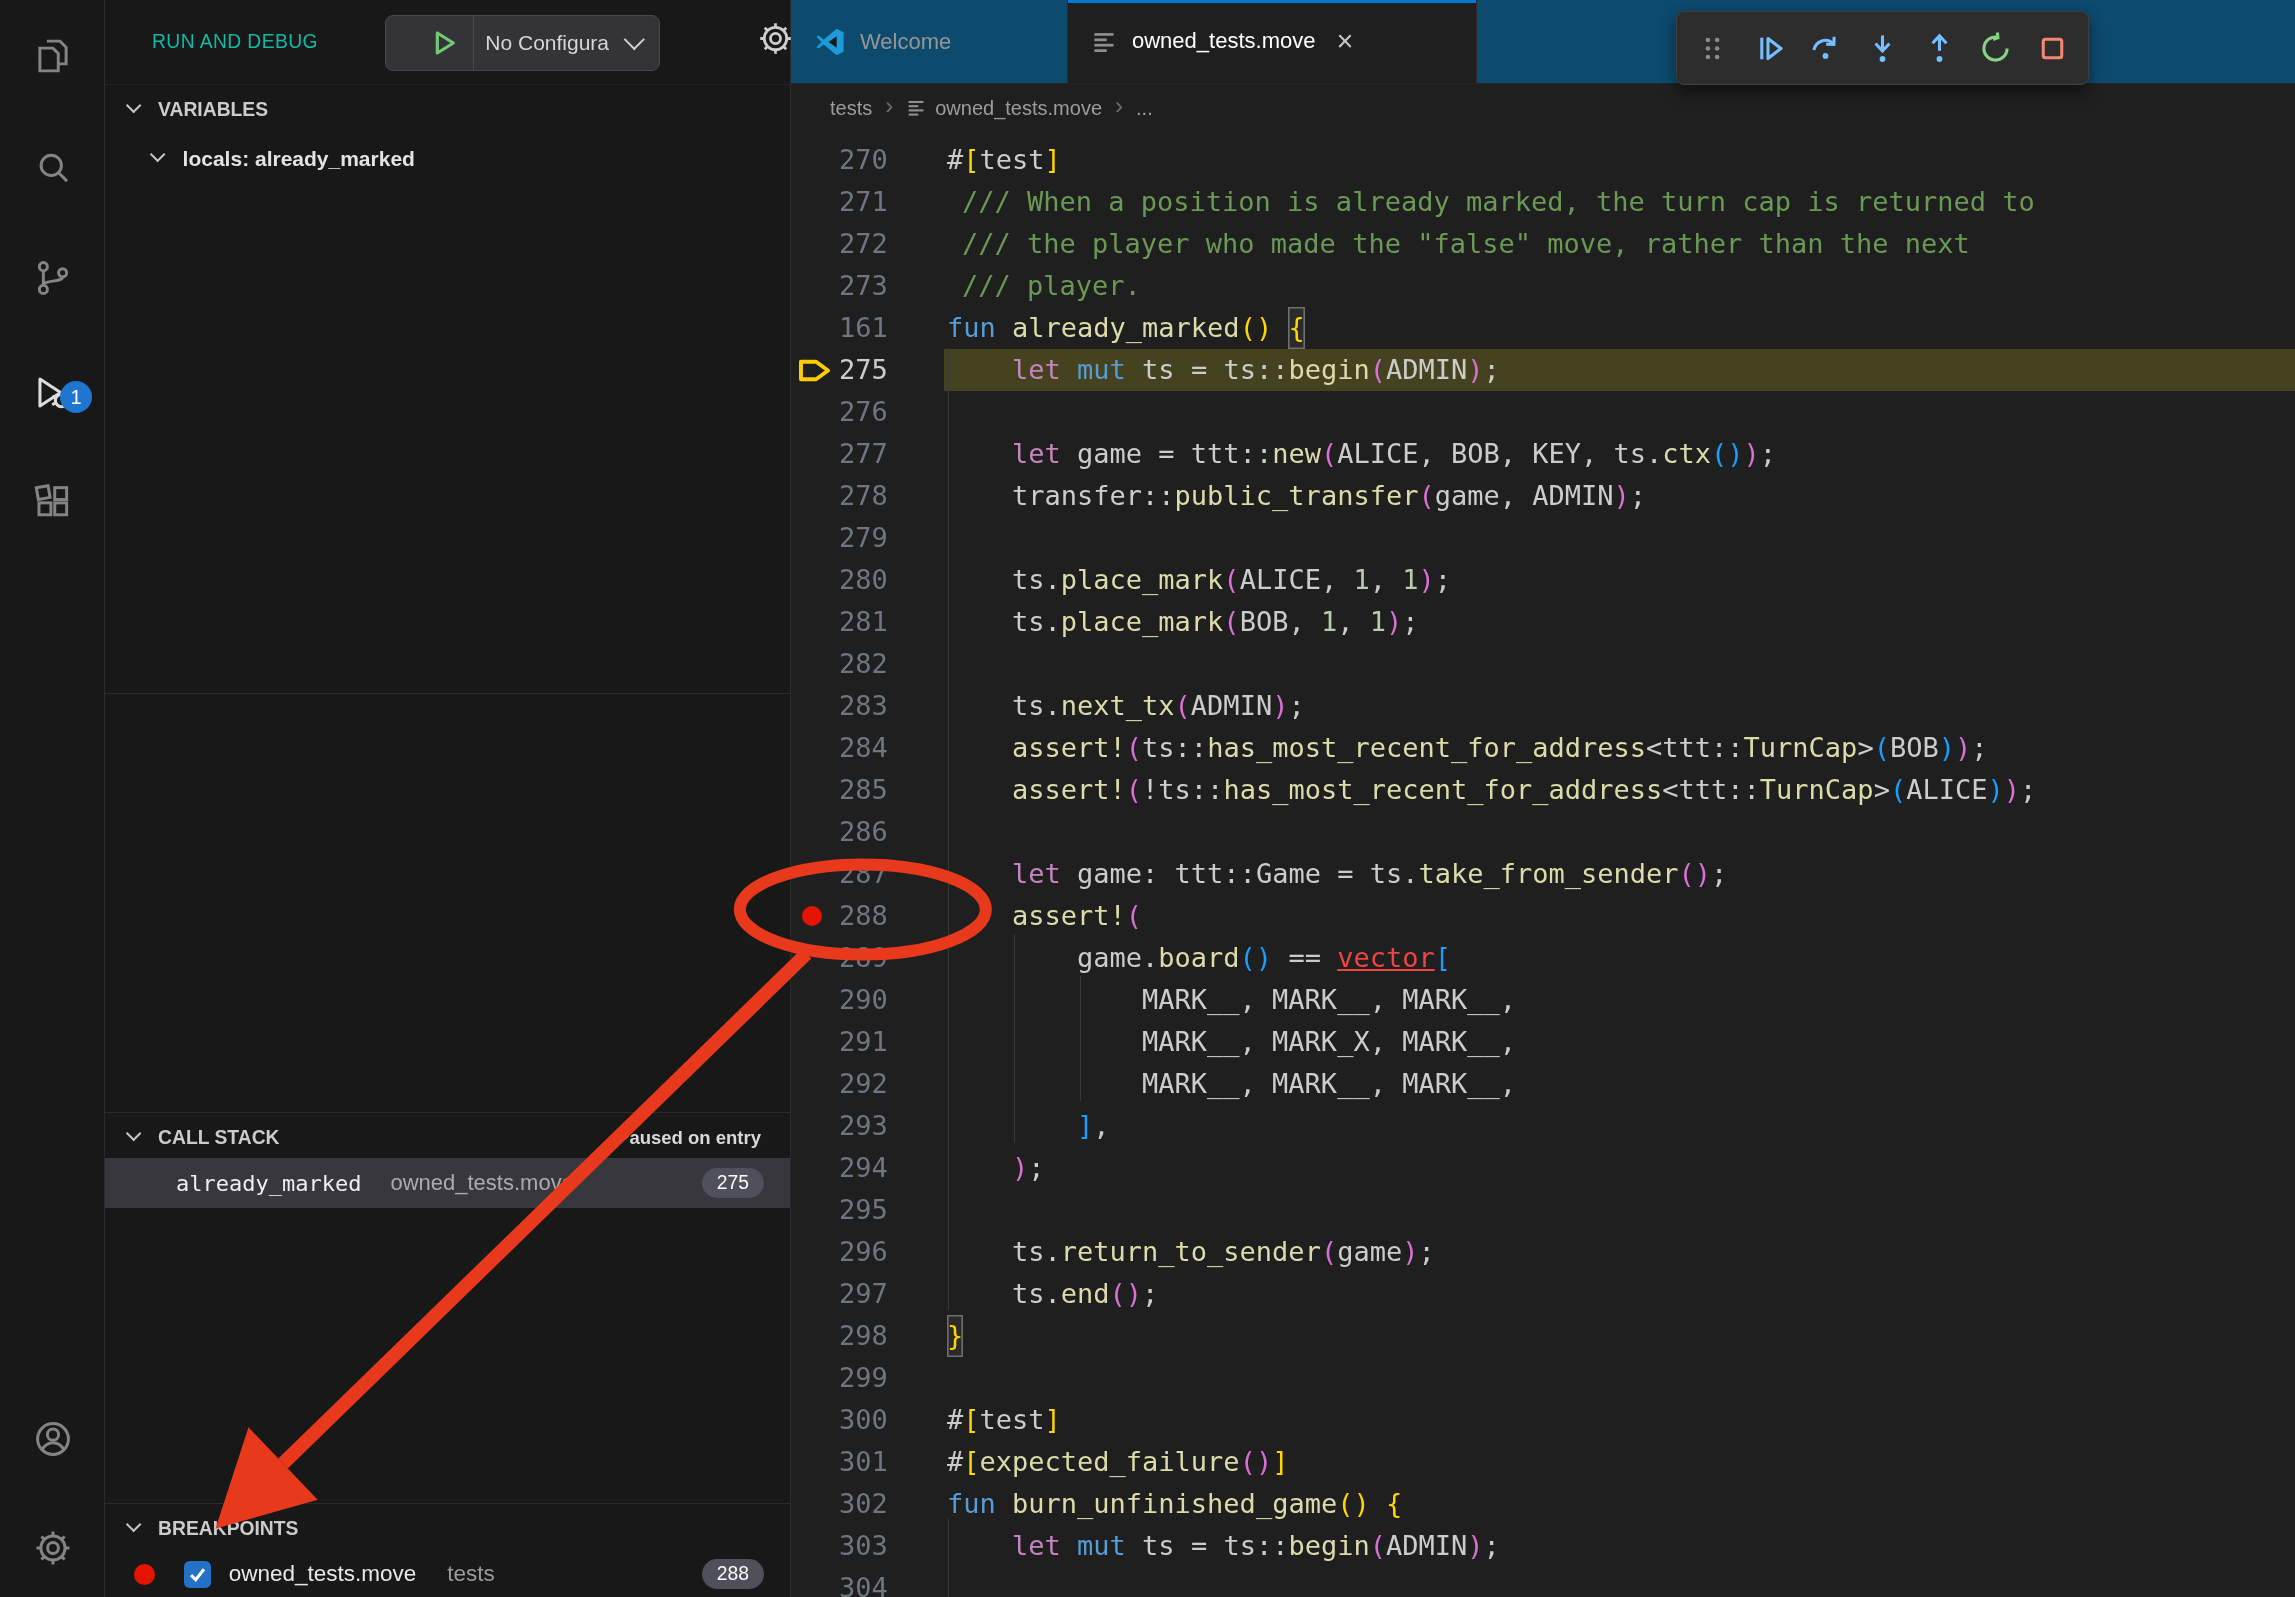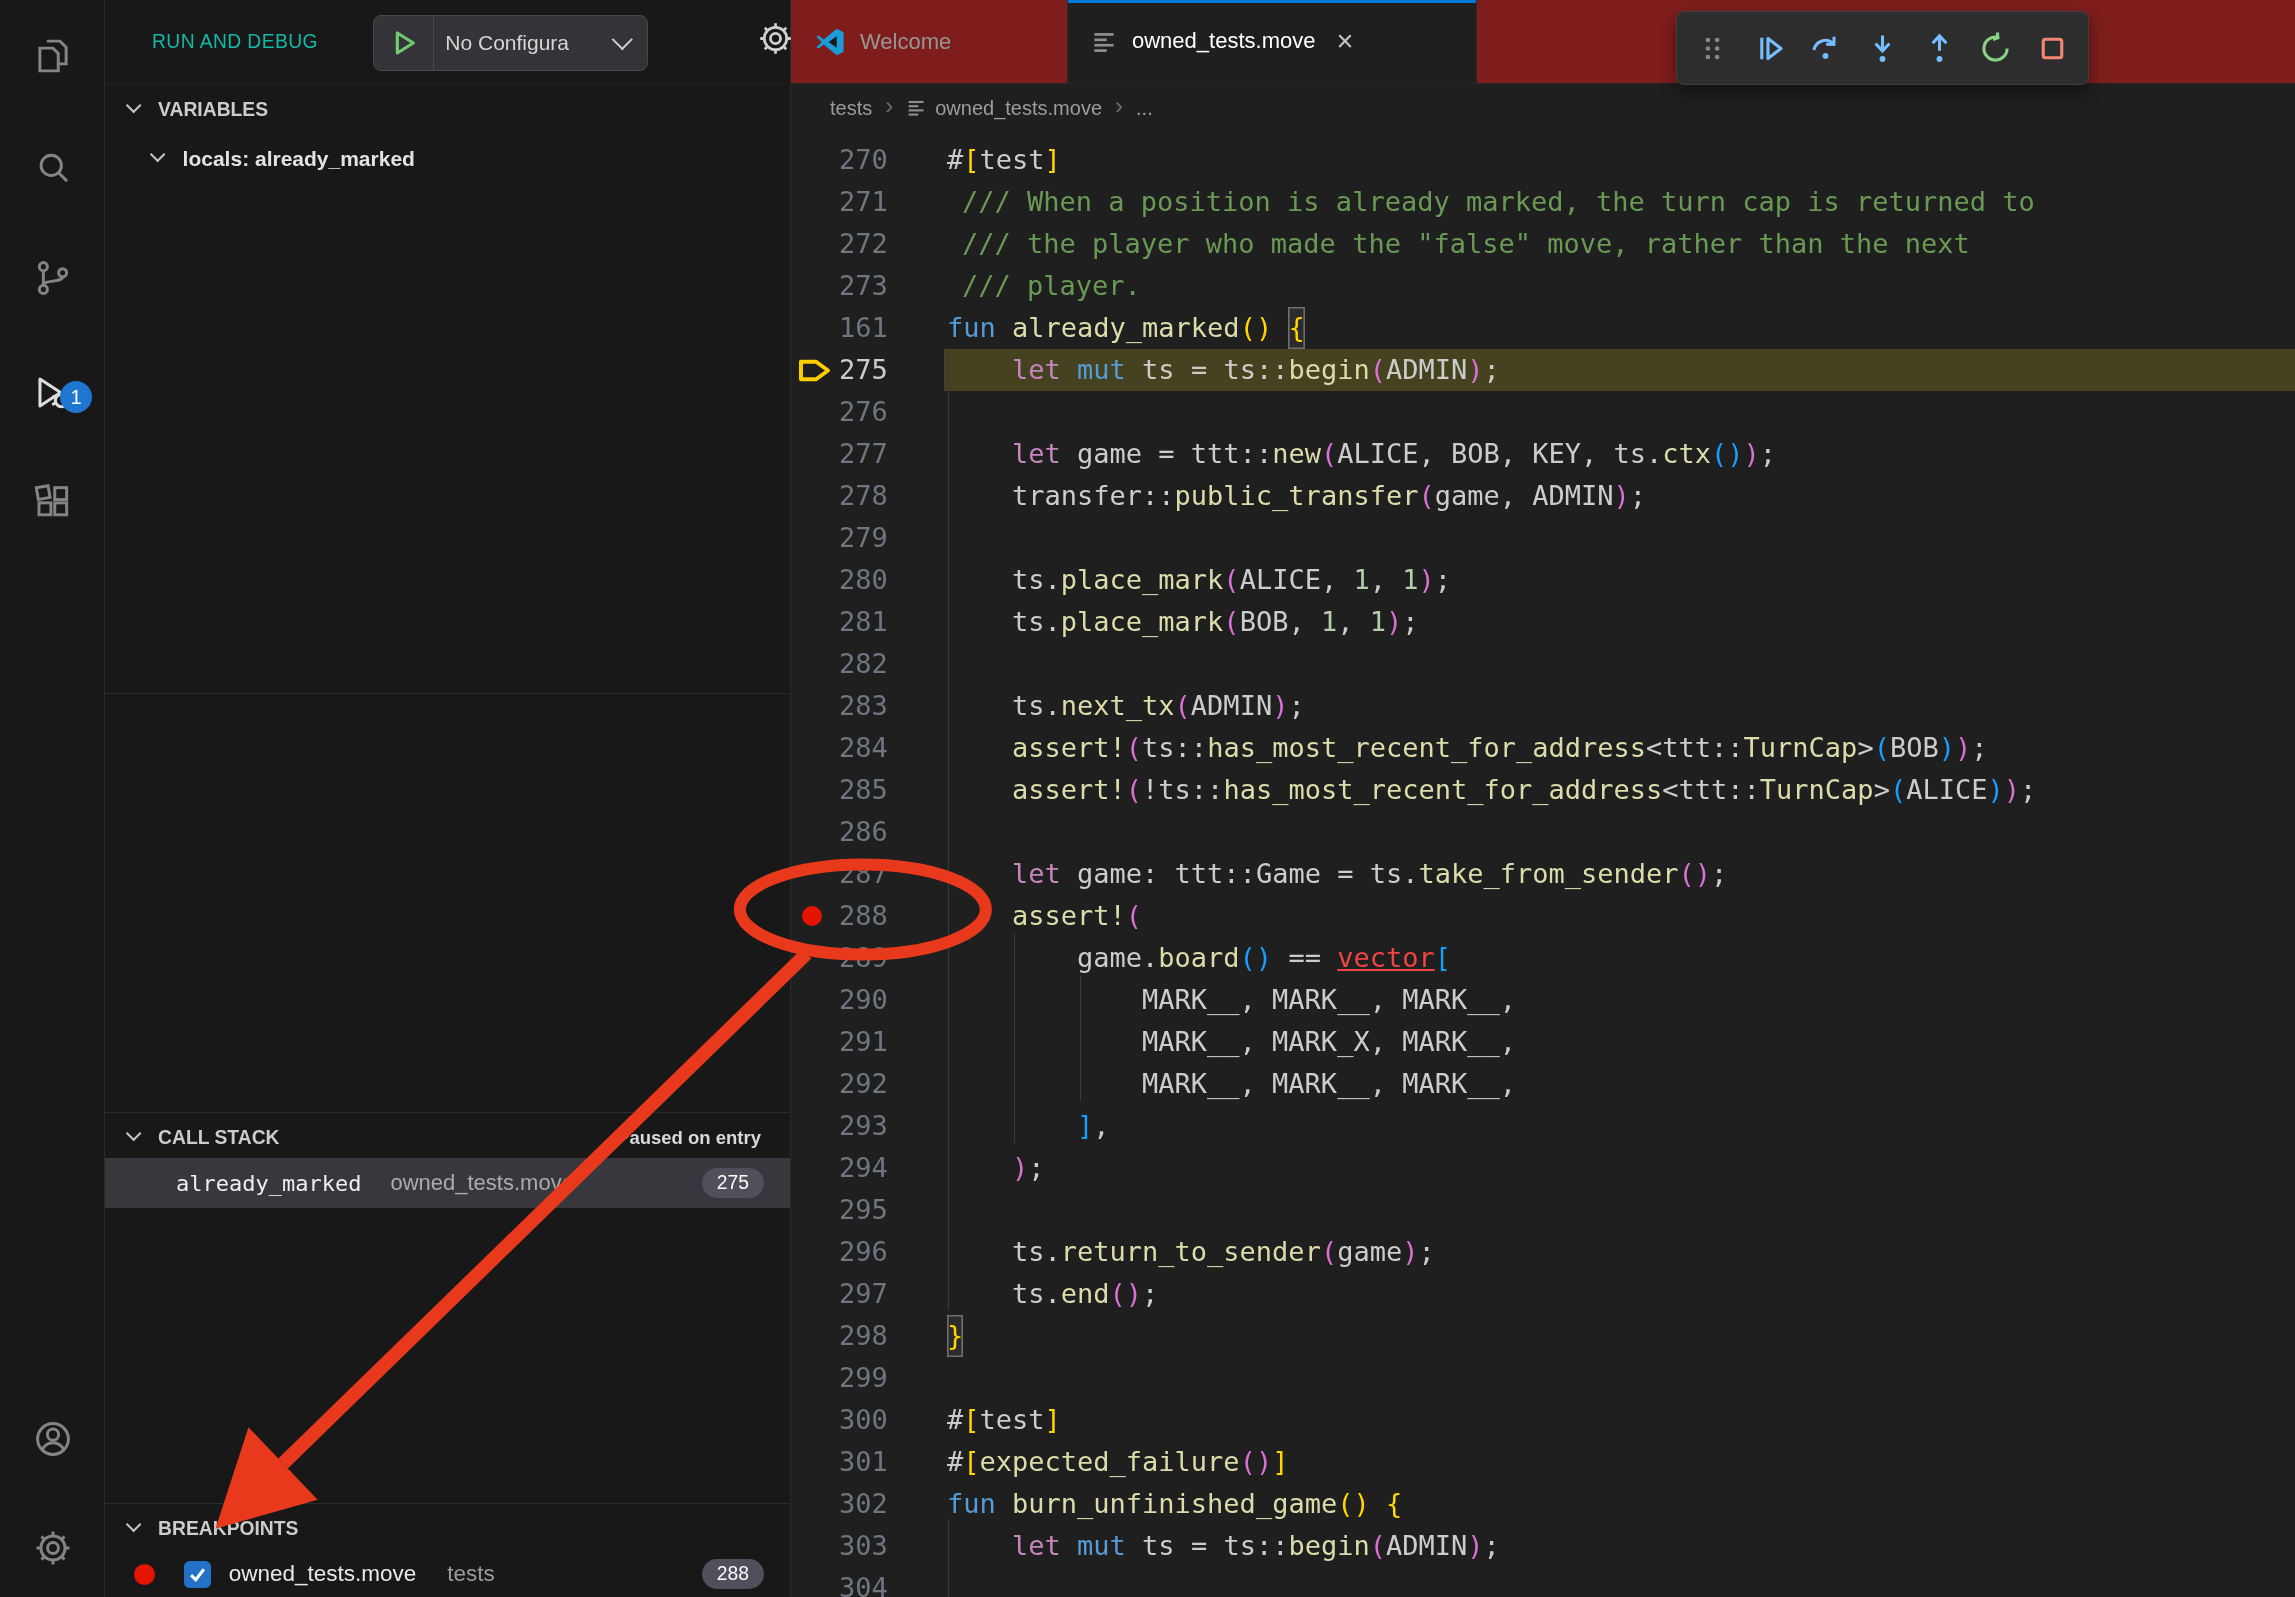--- a/index.html
+++ b/index.html
@@ -12,22 +12,22 @@
   .ab-icon { position:absolute; left:0; width:105px; height:84px; display:flex; align-items:center; justify-content:center; cursor:pointer; }
   .ab-icon svg { stroke:#848484; fill:none; stroke-width:1.7; }
   .ab-icon.active svg { stroke:#dcdcdc; }
   .ab-badge { position:absolute; left:60px; top:31px; width:32px; height:32px; border-radius:50%;
     background:#1e76d0; color:#fff; font-size:20px; display:flex; align-items:center; justify-content:center; }
 
   
   .sidebar { position:relative; width:686px; background:#181818; border-right:0.8px solid #2b2b2b; flex:0 0 auto; color:#cccccc; }
   .sb-header { position:absolute; top:0; left:0; right:0; height:85px; border-bottom:0.8px solid #222222; }
   .sb-title { position:absolute; left:47px; top:31px; font-size:19.3px; color:#14b8a6; letter-spacing:0.4px; white-space:nowrap; }
-  .cfg-btn { position:absolute; left:268px; top:14.5px; width:275px; height:56px; background:#333338; border:0.8px solid #47474c;
-    border-radius:8px; display:flex; align-items:center; cursor:pointer; overflow:hidden; }
+  .cfg-btn { position:absolute; left:280px; top:14.5px; width:275px; height:56px; background:#333338; border:0.8px solid #47474c;
+    border-radius:8px; display:flex; align-items:center; cursor:pointer; overflow:hidden;padding-left:28px; }
   .cfg-play { width:60px; height:100%; display:flex; align-items:center; justify-content:center; border-right:0.8px solid #47474c; }
   .cfg-label { flex:1; font-size:21px; color:#d6d6d6; white-space:nowrap; overflow:hidden; padding-left:11.3px; }
   .cfg-chev { width:14.5px; height:14.5px; border-right:2.4px solid #cfcfcf; border-bottom:2.4px solid #cfcfcf;
     transform:rotate(45deg); margin:-6.4px 17.7px 0 3.2px; flex:0 0 auto; }
   .sb-dots { position:absolute; left:720px; top:11.3px; font-size:35px; color:#cfcfcf; letter-spacing:3.2px; cursor:pointer; }
   .sb-gear2 { position:absolute; left:651px; top:19.3px; }
   .chev { display:inline-block; width:11.3px; height:11.3px; border-right:2.4px solid #c5c5c5; border-bottom:2.4px solid #c5c5c5;
     transform:rotate(45deg); margin-right:19.3px; position:relative; top:-4px; }
   .sec-head { position:absolute; left:0; right:0; height:39px; display:flex; align-items:center; padding-left:22.5px;
     font-size:19.3px; font-weight:bold; color:#cccccc; cursor:pointer; }
@@ -43,21 +43,21 @@
     border-radius:19.3px; padding:4px 14.5px; }
   .bp-row { position:absolute; left:0; right:0; top:1549px; height:50px; display:flex; align-items:center; cursor:pointer; }
   .bp-dot-sb { width:21px; height:21px; border-radius:50%; background:#e51400; margin-left:29px; flex:0 0 auto; }
   .bp-check { width:27px; height:27px; border-radius:5.6px; background:#2472c8; margin-left:29px; flex:0 0 auto;
     display:flex; align-items:center; justify-content:center; cursor:pointer; }
   .bp-file { margin-left:17.7px; font-size:22.5px; color:#e8e8e8; }
   .bp-dir { margin-left:31px; font-size:22.5px; color:#9a9a9a; }
 
   
   .editor { position:relative; flex:1; background:#1f1f1f; overflow:hidden; }
-  .tabbar { position:relative; height:84px; background:#7f1d1d; border-bottom:0.8px solid #252526; display:flex; }
+  .tabbar { position:relative; height:84px; background:#0c4a6e; border-bottom:0.8px solid #252526; display:flex; }
   .tab { display:flex; align-items:center; padding:0 22.5px; border-right:0.8px solid #2b2b2b; cursor:pointer; position:relative; }
   .tab-welcome { width:277px; }
   .tab-active { width:409px; background:#1f1f1f; border-bottom:0.8px solid #1f1f1f; }
   .tab-active::before { content:""; position:absolute; left:0; top:0; right:0; height:3.2px; background:#0078d4; }
   .tab-label { font-size:22px; color:#969696; margin-left:14.5px; white-space:nowrap; }
   .tab-active .tab-label { color:#ffffff; }
   .tab-close { margin-left:21px; font-size:29px; color:#c5c5c5; line-height:1; cursor:pointer; }
   .breadcrumb { height:48px; display:flex; align-items:center; padding-left:39px; background:#1f1f1f;
     font-size:20px; color:#9d9d9d; }
   .bc-sep { color:#6e6e6e; font-size:24px; margin:0 13px; position:relative; top:-1.6px; }

